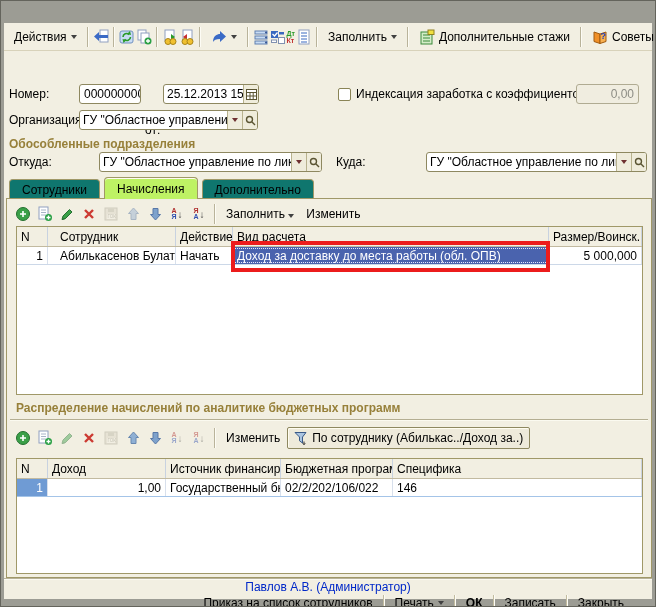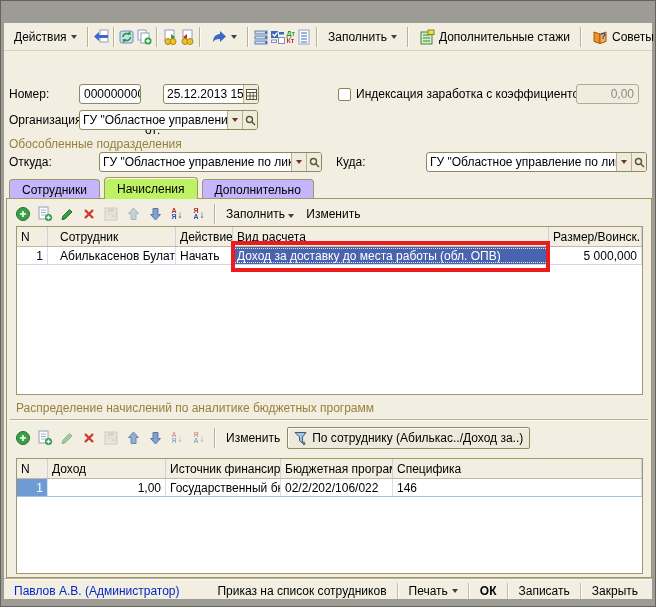--- a/index.html
+++ b/index.html
@@ -29,40 +29,40 @@
   .caret { display:inline-block; width:0; height:0; border-left:3.5px solid transparent;
            border-right:3.5px solid transparent; border-top:4px solid #404040; }
   .caret.red { border-top-color:#6e3030; }
   .dim { opacity:.45; }
   .dtkt { font-size:7px; line-height:7px; font-weight:bold; text-align:left; }
   .dtkt .dt { color:#2a9a2a; } .dtkt .kt { color:#c03030; }
 
   
   .client { position:absolute; left:3px; right:3px; top:50px; bottom:7px; background:#f2efe2; }
   .lbl { position:absolute; white-space:nowrap; line-height:20px; }
-  .group-title { position:absolute; font-weight:normal; color:#97803a; white-space:nowrap; }
+  .group-title { position:absolute; font-weight:bold; color:#97803a; white-space:nowrap; }
 
   .tinput { position:absolute; height:20px; border:1px solid #8e8860; border-radius:3px;
             background:#fff; padding:2px 4px; white-space:nowrap; overflow:hidden;
             font-family:"Liberation Sans",sans-serif; font-size:12px; }
   .tinput.disabled { background:#f0ede0; border-color:#b0ab92; color:#8c8c84; text-align:right; }
 
   .combo { position:absolute; height:20px; display:flex; border:1px solid #8e8860;
            border-radius:3px; background:#fff; overflow:hidden; }
   .combo .val { flex:1; padding:2px 3px; white-space:nowrap; overflow:hidden; }
   .combo .cbtn { width:15px; background:#efecdb; border-left:1px solid #b8b28e;
                  display:flex; align-items:center; justify-content:center; flex:none; }
 
   .checkbox { position:absolute; width:13px; height:13px; background:#fff;
               border:1px solid #8a8456; border-radius:2px; }
 
   
   .tabs { position:absolute; left:5px; top:126px; height:22px; display:flex; align-items:flex-end; }
   .tab { height:20px; padding:3px 12px 0; border:1px solid #a09868; border-bottom:none;
-         border-radius:4px 4px 0 0; background:#c4b5fd; margin-right:4px; position:relative;
+         border-radius:4px 4px 0 0; background:#0f766e; margin-right:4px; position:relative;
          z-index:1; white-space:nowrap; }
   .tab.active { height:22px; background:#bef264; z-index:3; box-shadow:inset 0 1px 0 #fffdf2;
                 padding-top:4px; }
 
   .tabpanel { position:absolute; left:2px; top:147px; width:646px; height:380px;
               border:1px solid #a09868; background:#f2efe2; z-index:2; }
 
   
   .grid-toolbar { position:absolute; left:6px; height:24px; display:flex; align-items:center; gap:2px; }
   .gti { width:20px; height:20px; display:flex; align-items:center; justify-content:center; }
@@ -92,21 +92,21 @@
   .t2c1 { width:118px; } .t2c2 { width:115px; } .t2c3 { width:112px; }
   .t2c4 { flex:1 1 auto !important; }
 
   .section-rule { position:absolute; left:3px; right:3px; border-top:1px solid #b4ae92;
                   border-bottom:1px solid #fbfaf0; }
 
   
   .footer-line { position:absolute; left:0; right:0; top:527px; border-top:1px solid #b8b29a;
                  border-bottom:1px solid #fbfaf2; }
   .footer { position:absolute; left:0; right:0; top:529px; height:21px; display:flex;
-            align-items:center; padding:0 10px; }
+            align-items:center; padding:0 24px;flex-direction:column; }
   .user-link { color:#0028c8; white-space:nowrap; }
   .fbuttons { margin-left:auto; display:flex; align-items:center; gap:6px; }
   .fbtn { padding:2px 4px; white-space:nowrap; display:flex; align-items:center; gap:4px; }
   .fbtn.ok { font-weight:bold; }
   .fsep { width:0; height:16px; border-left:1px solid #c2bca0; border-right:1px solid #fdfcf5; }
 
   svg { display:block; }
 </style>
 </head>
 <body>

